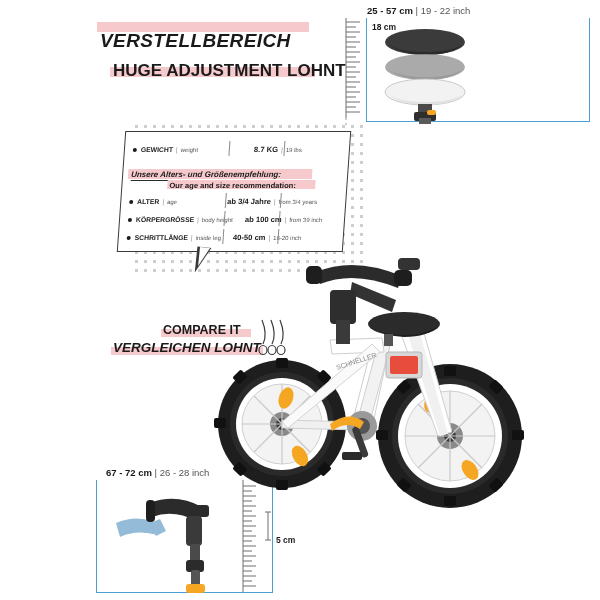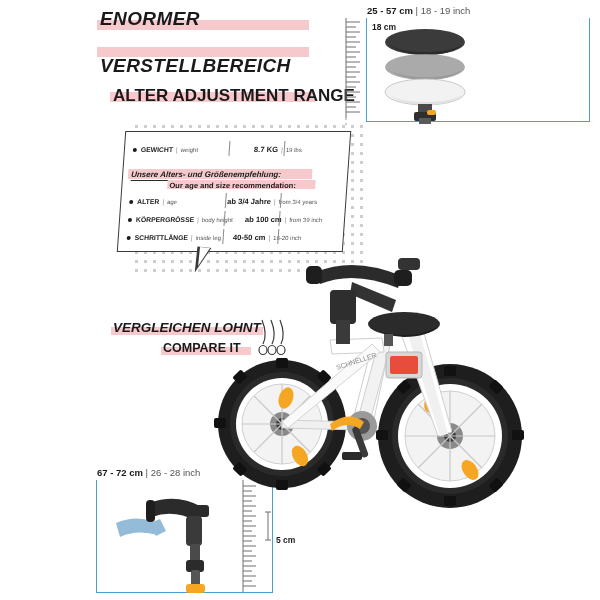--- a/index.html
+++ b/index.html
@@ -203,21 +203,21 @@
     left: 372px;
     top: 22px;
     font-size: 8.5px;
     color: #1a1a1a;
     font-weight: bold;
   }
 
   
   .fork-label {
     position: absolute;
-    left: 97px;
+    left: 106px;
     top: 467px;
     font-size: 9.5px;
     font-weight: bold;
     color: #1a1a1a;
     white-space: nowrap;
   }
   .fork-label .light { font-weight: normal; color: #555; }
   .fork-bracket {
     position: absolute;
     left: 96px;
@@ -238,31 +238,27 @@
 
   svg { display: block; }
   .layer { position: absolute; left: 0; top: 0; }
 </style>
 </head>
 <body>
 
 <div class="page">
 
   <div class="headline">
-    <div style="position:relative;">
-      <div class="hl-bar" style="left:-3px; top:14px; width:212px; height:10px;"></div>
-      <div class="l1">ENORMER</div>
-    </div>
     <div style="position:relative; margin-top:2px;">
       <div class="hl-bar" style="left:-3px; top:14px; width:212px; height:10px;"></div>
       <div class="l2">VERSTELLBEREICH</div>
     </div>
     <div style="position:relative; margin-top:4px;">
       <div class="hl-bar" style="left:10px; top:10px; width:205px; height:10px;"></div>
-      <div class="l3" style="margin-left:13px;">ALTER ADJUSTMENT RANGE</div>
+      <div class="l3" style="margin-left:13px;">HUGE ADJUSTMENT LOHNT</div>
     </div>
   </div>
 
   <div class="dots"></div>
 
   <div class="specbox"></div>
   <div class="specinner">
 
     <div class="specrow" style="top:14px;">
       <span class="bullet"></span>
@@ -320,45 +316,45 @@
       <span class="alt">16-20 inch</span>
     </div>
     <div style="position:absolute; left:105px; top:98px; width:1px; height:15px; background:#8a8a8a;"></div>
     <div style="position:absolute; left:160px; top:98px; width:1px; height:15px; background:#8a8a8a;"></div>
   </div>
 
   <div class="pointer"></div>
   <div class="pointer-in"></div>
 
   <div class="compare">
+    <div style="position:relative; margin-top:2px;">
+      <div class="hl-bar" style="left:48px; top:9px; width:90px; height:8px;"></div>
+      <div class="c2" style="margin-left:50px;">COMPARE IT</div>
+    </div>
     <div style="position:relative;">
       <div class="hl-bar" style="left:-2px; top:9px; width:152px; height:8px;"></div>
       <div class="c1">VERGLEICHEN LOHNT</div>
-    </div>
-    <div style="position:relative; margin-top:2px;">
-      <div class="hl-bar" style="left:48px; top:9px; width:90px; height:8px;"></div>
-      <div class="c2" style="margin-left:50px;">COMPARE IT</div>
     </div>
   </div>
 
   <svg class="layer" width="600" height="600" style="pointer-events:none;">
     <g stroke="#3a3a3a" stroke-width="1.2" fill="none">
       <path d="M262 320 C266 330 266 338 263 344"></path>
       <path d="M271 320 C275 330 275 338 272 344"></path>
       <path d="M280 320 C284 330 284 338 281 344"></path>
       <ellipse cx="263" cy="350" rx="4" ry="4.5"></ellipse>
       <ellipse cx="272" cy="350" rx="4" ry="4.5"></ellipse>
       <ellipse cx="281" cy="350" rx="4" ry="4.5"></ellipse>
     </g>
   </svg>
 
   <div class="saddle-label">
     <span>25 - 57 cm</span>
     <span class="light">|</span>
-    <span class="light">18 - 19 inch</span>
+    <span class="light">19 - 22 inch</span>
   </div>
   <div class="saddle-bracket"></div>
   <div class="ruler-10">18 cm</div>
 
   <svg class="layer" width="600" height="600" style="pointer-events:none;">
 
     <g stroke="#6f6f6f" stroke-width="1">
       <line x1="346" y1="18" x2="346" y2="118"></line>
     </g>
     <g stroke="#6f6f6f" stroke-width="1">

